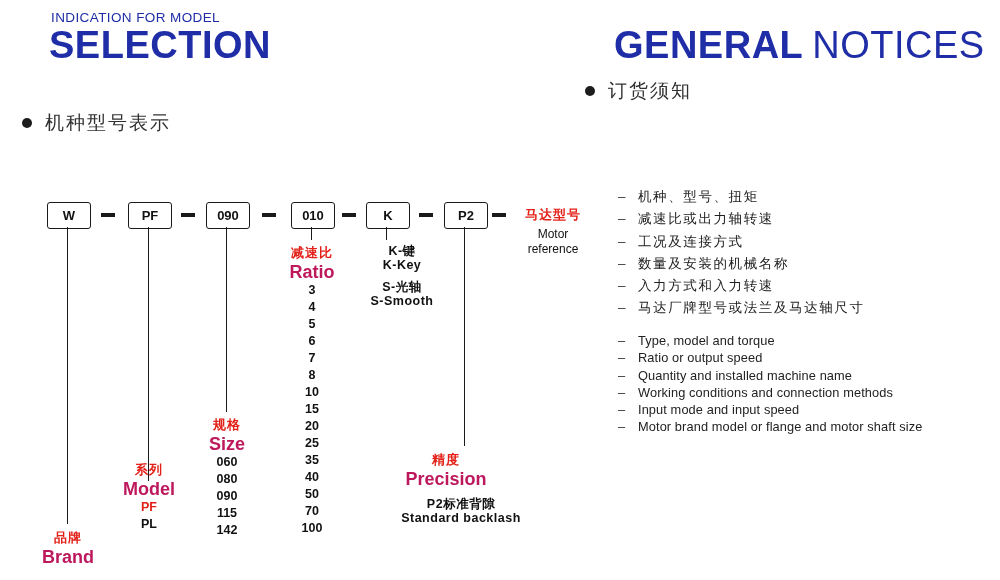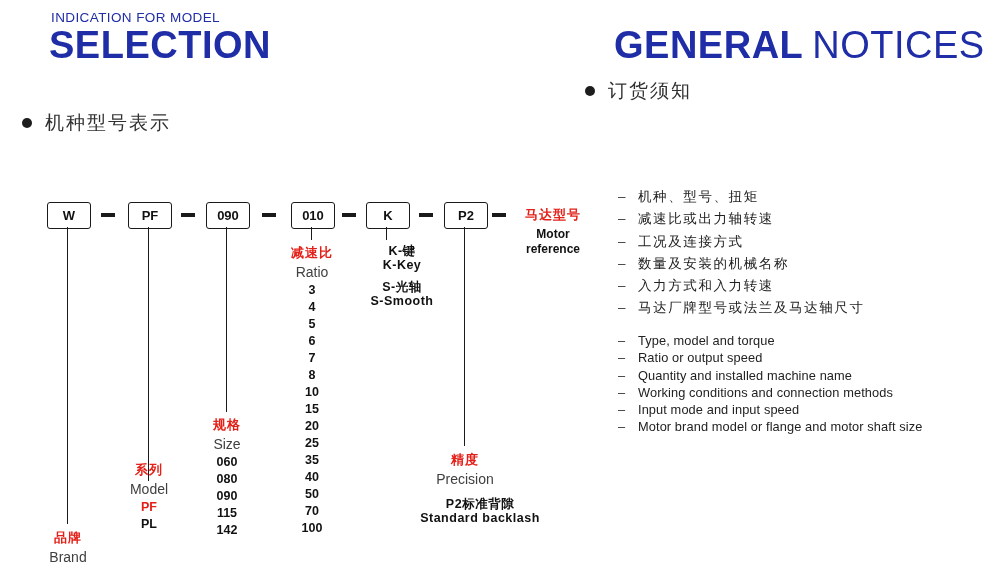--- a/index.html
+++ b/index.html
@@ -31,30 +31,30 @@
   .mbox{
     position:absolute;top:202px;width:42px;height:25px;background:#fff;
     border:1.4px solid #1a1a1a;border-radius:3px;
     display:flex;align-items:center;justify-content:center;
     font-size:13px;font-weight:700;color:#111;
   }
   .hdash{position:absolute;top:213px;width:14px;height:4px;background:#1a1a1a;}
   .vline{position:absolute;width:1.2px;background:#1a1a1a;}
   .col{position:absolute;transform:translateX(-50%);text-align:center;white-space:nowrap;}
   .cn-red{color:var(--red);font-weight:700;font-size:13px;line-height:20px;letter-spacing:1px;}
-  .en-b{color:#404040;font-weight:400;font-size:14px;line-height:19px;}
+  .en-b{color:#be185d;font-weight:700;font-size:18px;line-height:19px;}
   .val{color:#111;font-weight:700;font-size:12.5px;line-height:17px;}
   .opt-red{color:var(--red);font-weight:700;font-size:12.5px;line-height:17px;}
   .cn-blk{color:#111;font-weight:700;font-size:12.5px;line-height:13.5px;letter-spacing:.5px;margin-left:30px;}
   .gap8{height:9px;}
   .motor{
     position:absolute;left:512px;top:206px;width:82px;text-align:center;
   }
   .motor .cn-red{line-height:17px;margin-bottom:4px;}
-  .motor .en-wrap{font-weight:700;font-size:12px;line-height:15px;color:#111;width:64px;margin:0 auto;text-align:center;}
+  .motor .en-wrap{font-weight:400;font-size:12px;line-height:15px;color:#111;width:64px;margin:0 auto;text-align:center;}
   
   .notices{position:absolute;left:617px;}
   .notice{
     position:relative;padding-left:21px;font-size:13.5px;color:#222;
   }
   .notice::before{content:"–";position:absolute;left:1px;top:0;color:#333;}
   .n-cn .notice{line-height:22.3px;letter-spacing:1.6px;}
   .n-en .notice{line-height:17.3px;font-size:12.8px;letter-spacing:.1px;}
 </style>
 </head>
@@ -136,21 +136,21 @@
   <div class="col" style="left:227px;top:415px;">
     <div class="cn-red">规格</div>
     <div class="en-b">Size</div>
     <div class="val">060</div>
     <div class="val">080</div>
     <div class="val">090</div>
     <div class="val">115</div>
     <div class="val">142</div>
   </div>
 
-  <div class="col" style="left:465px;top:450px;">
+  <div class="col" style="left:446px;top:450px;">
     <div class="cn-red">精度</div>
     <div class="en-b">Precision</div>
     <div class="gap8"></div>
     <div class="cn-blk">P2标准背隙</div>
     <div class="cn-blk">Standard backlash</div>
   </div>
 
   <div class="col" style="left:149px;top:460px;">
     <div class="cn-red">系列</div>
     <div class="en-b">Model</div>

